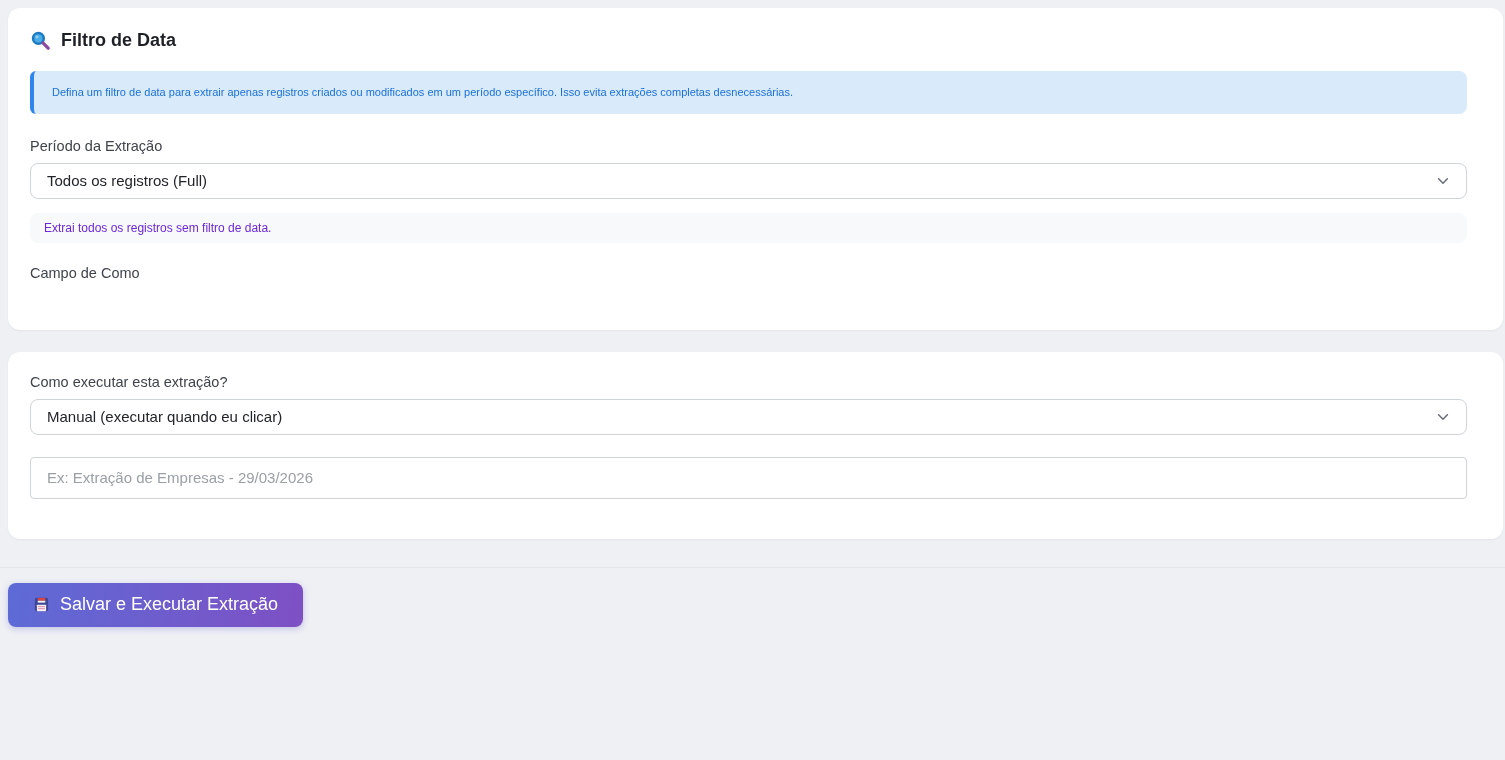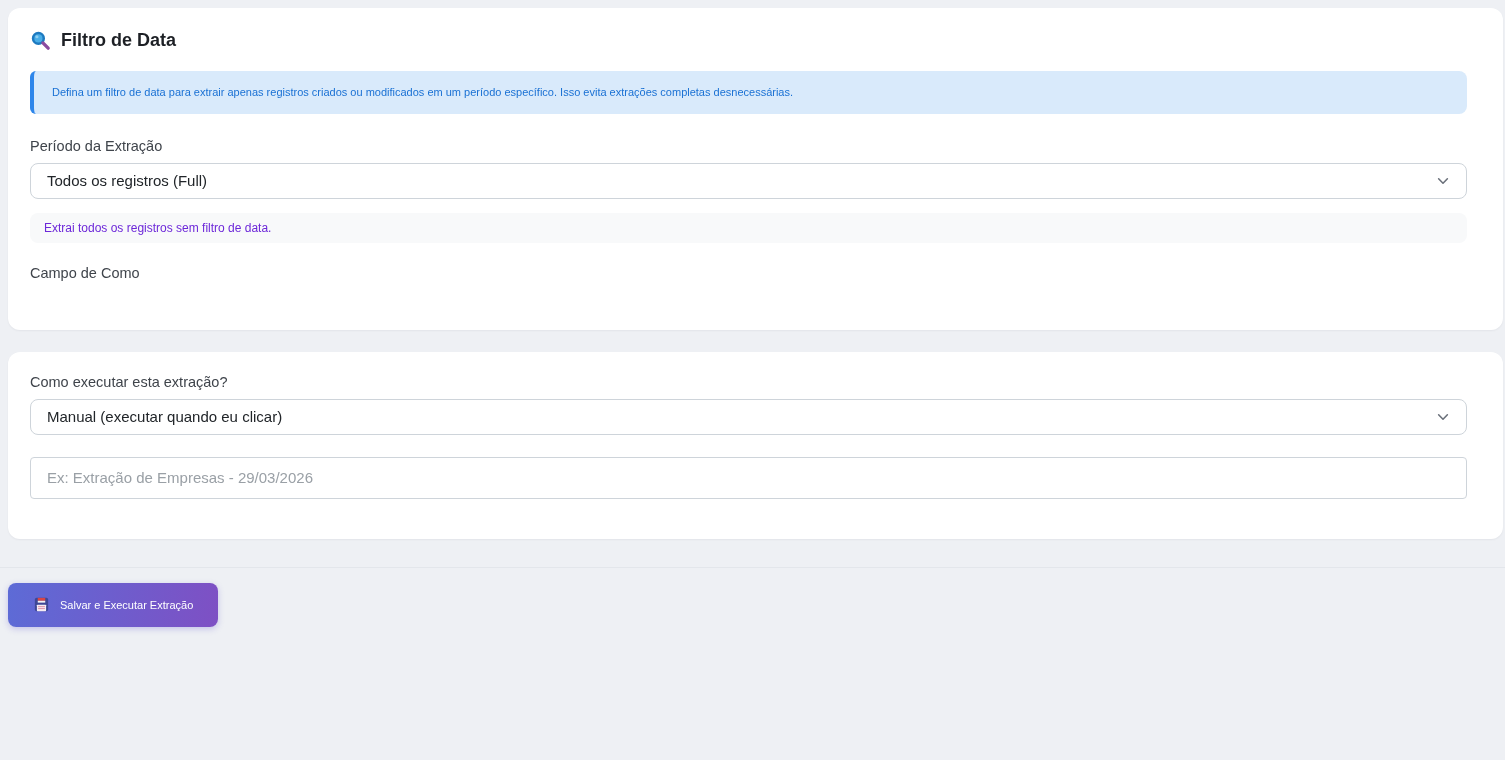--- a/index.html
+++ b/index.html
@@ -97,21 +97,21 @@
     margin-top: 28px;
     border-top: 1px solid #e3e6eb;
     padding: 15px 0 0 8px;
     display: flex;
     align-items: center;
   }
   .btn {
     height: 44px;
     border: none;
     border-radius: 8px;
-    font-size: 11px;
+    font-size: 18px;
     font-family: inherit;
     cursor: pointer;
     display: inline-flex;
     align-items: center;
     justify-content: center;
   }
   .btn-primary {
     gap: 10px;
     padding: 0 25px;
     color: #ffffff;

